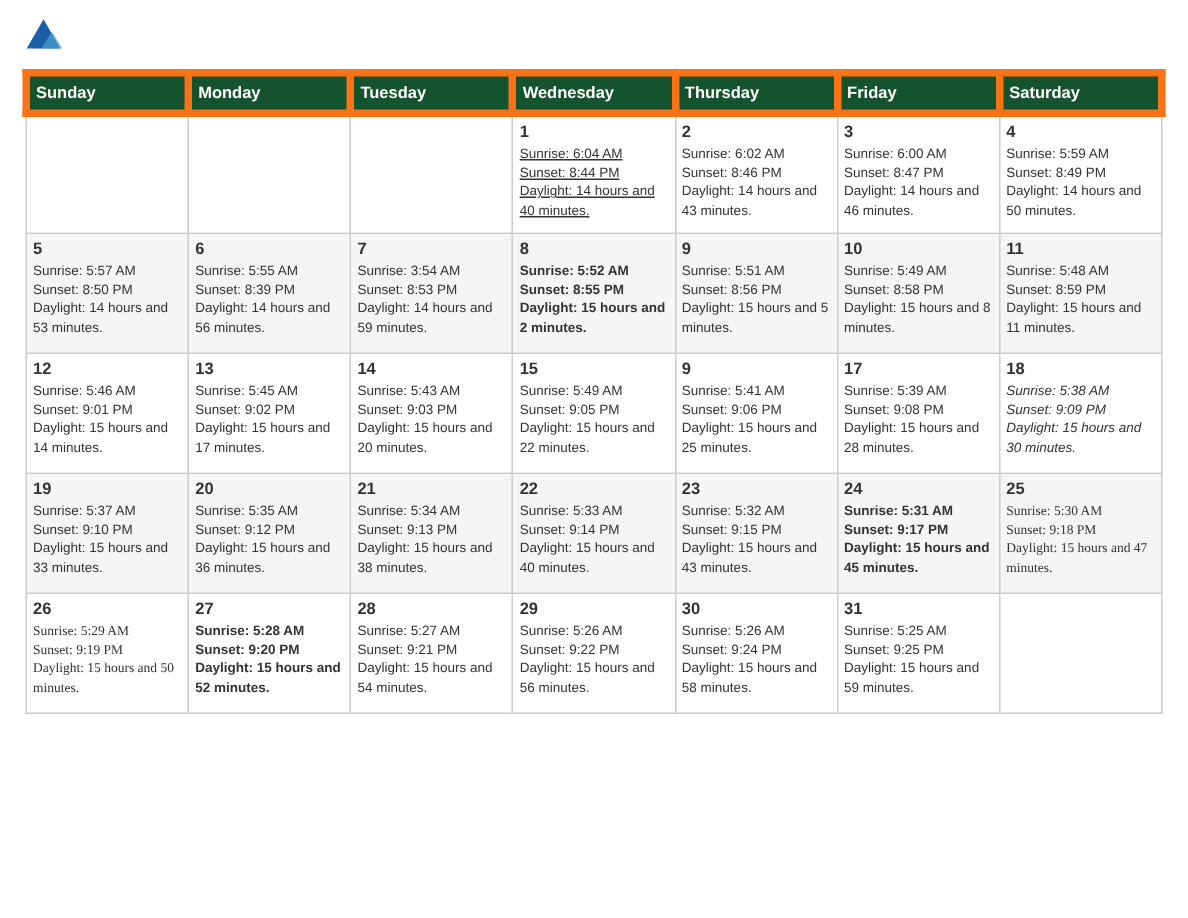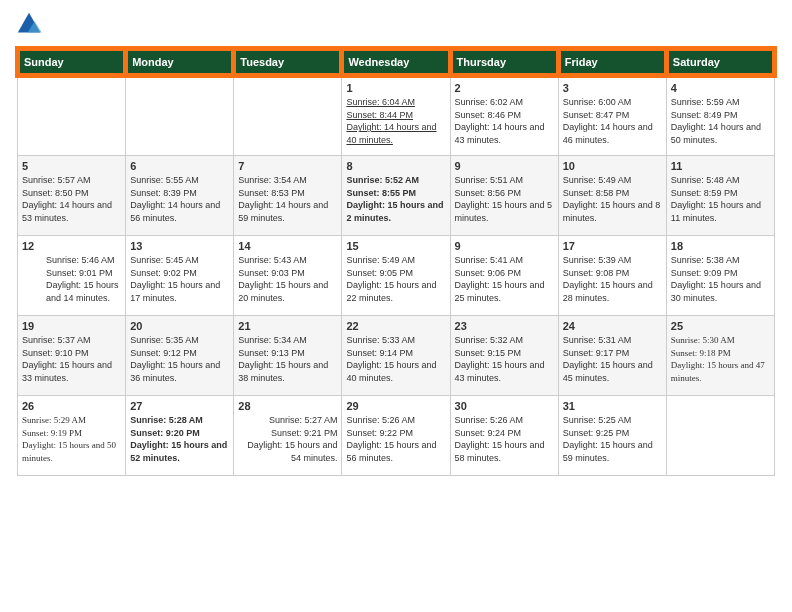--- a/index.html
+++ b/index.html
@@ -191,21 +191,21 @@
           <td>
             <div class="day-number">11</div>
             <div class="cell-text" style="white-space: pre-line;">Sunrise: 5:48 AM
 Sunset: 8:59 PM
 Daylight: 15 hours and 11 minutes.</div>
           </td>
         </tr>
         <tr>
           <td>
             <div class="day-number">12</div>
-            <div class="cell-text" style="white-space: pre-line; margin-left: 24px;">Sunrise: 5:46 AM
+            <div class="cell-text" style="white-space: pre-line;">Sunrise: 5:46 AM
 Sunset: 9:01 PM
 Daylight: 15 hours and 14 minutes.</div>
           </td>
           <td>
             <div class="day-number">13</div>
             <div class="cell-text" style="white-space: pre-line;">Sunrise: 5:45 AM
 Sunset: 9:02 PM
 Daylight: 15 hours and 17 minutes.</div>
           </td>
           <td>
@@ -227,21 +227,21 @@
 Daylight: 15 hours and 25 minutes.</div>
           </td>
           <td>
             <div class="day-number">17</div>
             <div class="cell-text" style="white-space: pre-line;">Sunrise: 5:39 AM
 Sunset: 9:08 PM
 Daylight: 15 hours and 28 minutes.</div>
           </td>
           <td>
             <div class="day-number">18</div>
-            <div class="cell-text" style="white-space: pre-line;">Sunrise: 5:38 AM
+            <div class="cell-text" style="white-space: pre-line; font-style: italic;">Sunrise: 5:38 AM
 Sunset: 9:09 PM
 Daylight: 15 hours and 30 minutes.</div>
           </td>
         </tr>
         <tr>
           <td>
             <div class="day-number">19</div>
             <div class="cell-text" style="white-space: pre-line;">Sunrise: 5:37 AM
 Sunset: 9:10 PM
 Daylight: 15 hours and 33 minutes.</div>
@@ -265,21 +265,21 @@
 Daylight: 15 hours and 40 minutes.</div>
           </td>
           <td>
             <div class="day-number">23</div>
             <div class="cell-text" style="white-space: pre-line;">Sunrise: 5:32 AM
 Sunset: 9:15 PM
 Daylight: 15 hours and 43 minutes.</div>
           </td>
           <td>
             <div class="day-number">24</div>
-            <div class="cell-text" style="white-space: pre-line;">Sunrise: 5:31 AM
+            <div class="cell-text" style="white-space: pre-line; font-weight: bold;">Sunrise: 5:31 AM
 Sunset: 9:17 PM
 Daylight: 15 hours and 45 minutes.</div>
           </td>
           <td>
             <div class="day-number">25</div>
             <div class="cell-text" style="white-space: pre-line; font-family: Liberation Serif, serif;">Sunrise: 5:30 AM
 Sunset: 9:18 PM
 Daylight: 15 hours and 47 minutes.</div>
           </td>
         </tr>
@@ -291,21 +291,21 @@
 Daylight: 15 hours and 50 minutes.</div>
           </td>
           <td>
             <div class="day-number">27</div>
             <div class="cell-text" style="white-space: pre-line; font-weight: bold;">Sunrise: 5:28 AM
 Sunset: 9:20 PM
 Daylight: 15 hours and 52 minutes.</div>
           </td>
           <td>
             <div class="day-number">28</div>
-            <div class="cell-text" style="white-space: pre-line; text-align: right;">Sunrise: 5:27 AM
+            <div class="cell-text" style="white-space: pre-line;">Sunrise: 5:27 AM
 Sunset: 9:21 PM
 Daylight: 15 hours and 54 minutes.</div>
           </td>
           <td>
             <div class="day-number">29</div>
             <div class="cell-text" style="white-space: pre-line;">Sunrise: 5:26 AM
 Sunset: 9:22 PM
 Daylight: 15 hours and 56 minutes.</div>
           </td>
           <td>

